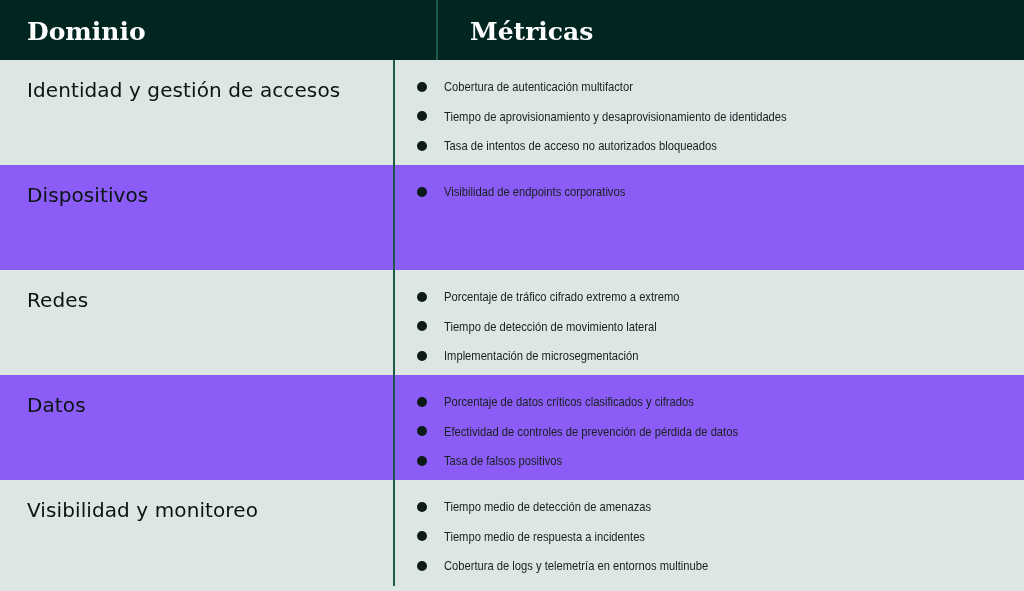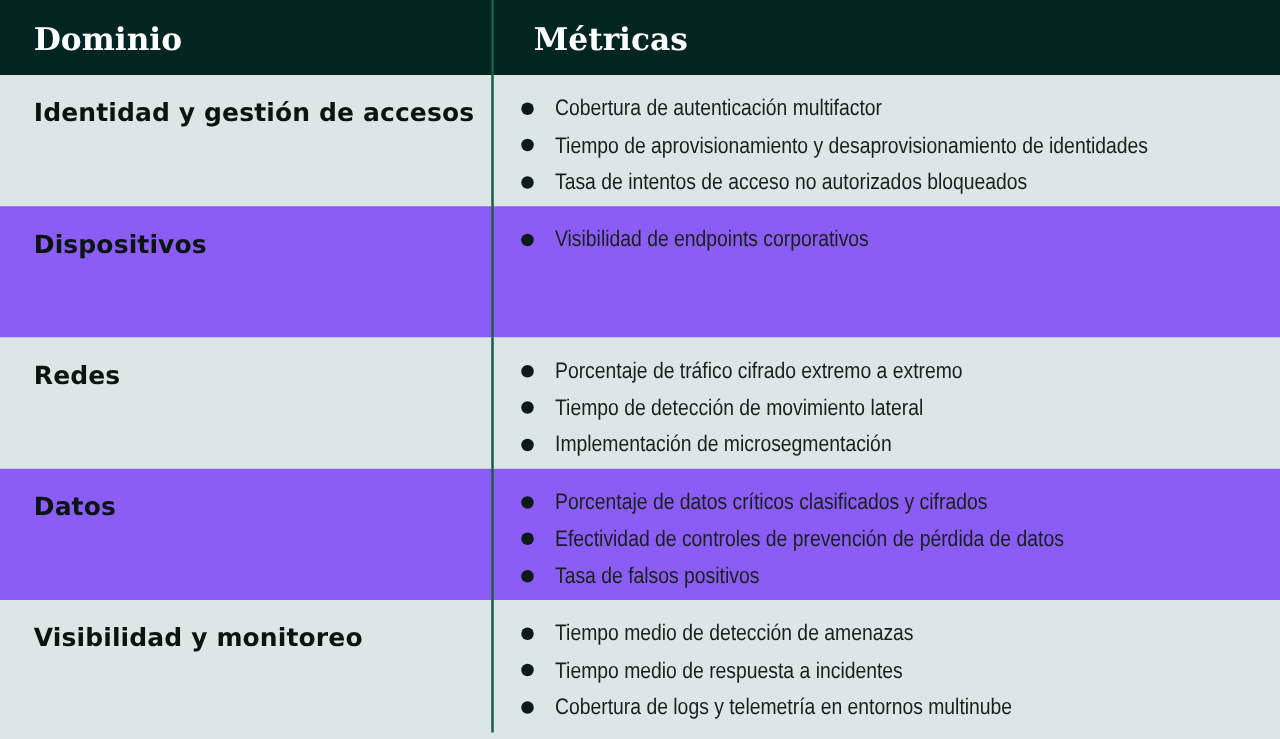--- a/index.html
+++ b/index.html
@@ -18,21 +18,21 @@
     .header {
       height: 60px;
       background: #012521;
       display: flex;
       color: #ffffff;
       font-family: "DejaVu Serif", serif;
       font-size: 25px;
       font-weight: bold;
     }
     .header .col-domain {
-      width: 395px;
+      width: 438px;
       box-sizing: border-box;
       padding-left: 27px;
       line-height: 64px;
       border-right: 2px solid #1d5a47;
     }
     .header .col-metrics {
       flex: 1;
       padding-left: 32px;
       line-height: 64px;
     }
@@ -43,36 +43,36 @@
     .row.last { height: 106px; justify-content: center; }
     .row.light { background: #dce6e5; }
     .row.mint { background: #8b5cf6; }
     .row .cell-domain {
       width: 395px;
       box-sizing: border-box;
       padding-left: 27px;
       padding-top: 18px;
       border-right: 2px solid #1d5a47;
       font-family: "DejaVu Sans", sans-serif;
-      font-weight: bold;
+      font-weight: normal;
       font-size: 20px;
       color: #0a1512;
       letter-spacing: 0.1px;
     }
     .row .cell-metrics {
       flex: 1;
       padding-top: 12px;
       padding-left: 22px;
     }
     .metric {
       display: flex;
       align-items: center;
       height: 29.5px;
       font-family: "Liberation Sans", sans-serif;
-      font-size: 18px;
+      font-size: 13px;
       color: #16211e;
     }
     .metric .bullet {
       width: 10px;
       height: 10px;
       border-radius: 50%;
       background: #0c1b17;
       margin-right: 17px;
       flex: 0 0 auto;
     }

